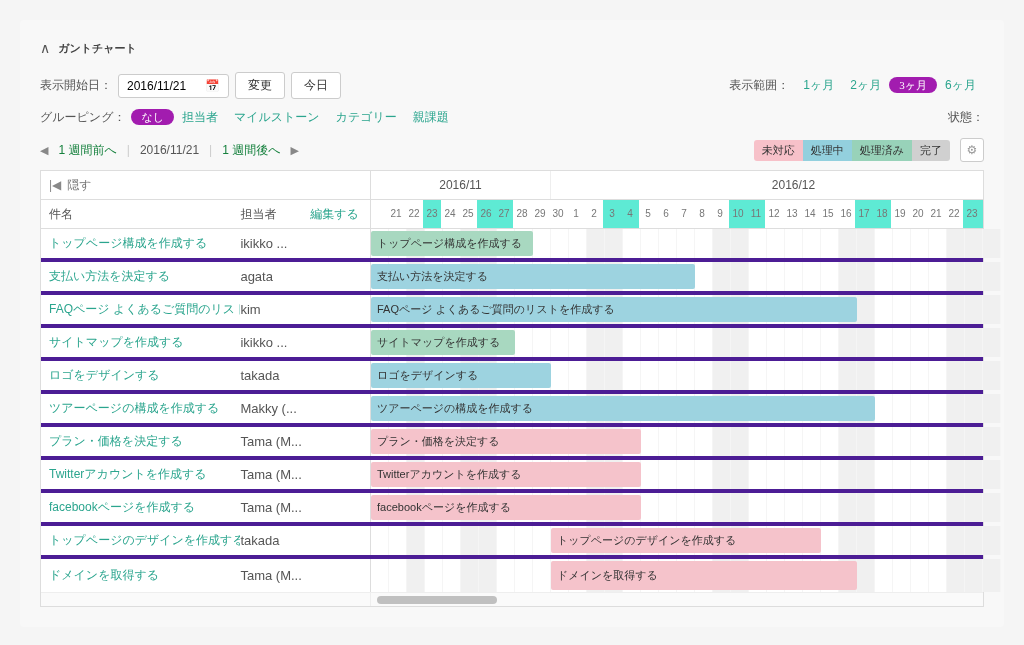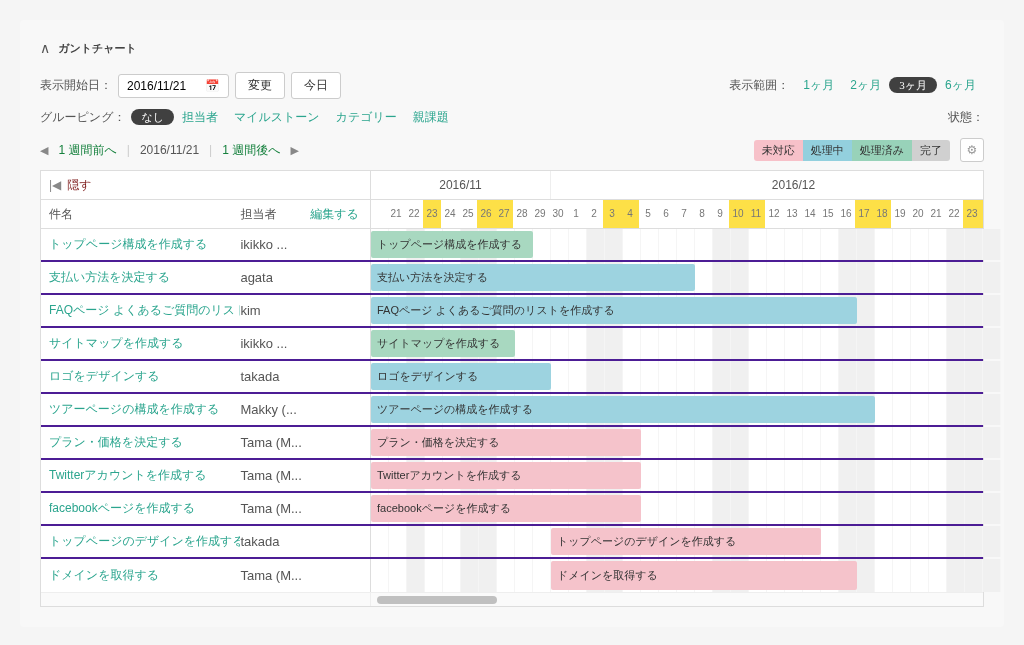--- a/index.html
+++ b/index.html
@@ -11,21 +11,21 @@
 .title { font-size: 11px; font-weight: bold; color: #444; }
 
 .controls-row { display: flex; align-items: center; gap: 6px; margin-bottom: 10px; font-size: 12px; }
 .controls-row .spacer { flex: 1; }
 .label { color: #555; }
 .date-input { display: inline-flex; align-items: center; border: 1px solid #ccc; background: #fff; padding: 4px 8px; border-radius: 3px; gap: 6px; }
 .date-input input { border: none; outline: none; width: 72px; font-size: 12px; }
 .cal-icon { color: #999; }
 .btn { border: 1px solid #ccc; background: #fff; padding: 4px 12px; border-radius: 3px; color: #333; cursor: pointer; font-size: 12px; }
 .link-btn { color: #2ba58e; cursor: pointer; padding: 4px 8px; font-size: 12px; }
-.pill { background: #404040; color: #fff; border-radius: 10px; padding: 2px 10px; cursor: pointer; font-size: 11px; font-family: Liberation Serif, serif; }
+.pill { background: #a21caf; color: #fff; border-radius: 10px; padding: 2px 10px; cursor: pointer; font-size: 11px; font-family: Liberation Serif, serif; }
 
 .nav-row { display: flex; align-items: center; gap: 10px; margin: 12px 0 8px; font-size: 12px; }
 .nav-link { color: #15803d; cursor: pointer; }
 .nav-date { color: #555; }
 .nav-row .spacer { flex: 1; }
 .legend { display: inline-flex; gap: 0; border-radius: 3px; overflow: hidden; font-size: 11px; }
 .legend span { padding: 3px 8px; color: #333; }
 .lg-pink { background: #f7c1c9; }
 .lg-blue { background: #93d0de; }
 .lg-green { background: #98d2b9; }
@@ -38,24 +38,24 @@
 .left-header-top { height: 28px; display: flex; align-items: center; padding: 0 8px; font-size: 12px; color: #555; gap: 6px; }
 .month-cell { text-align: center; font-size: 12px; color: #555; height: 28px; line-height: 28px; border-right: 1px solid #eee; }
 .right-scroll { flex: 1; overflow: hidden; }
 
 .gantt-header-days { display: flex; border-bottom: 1px solid #ddd; gap: 16px; }
 .left-header-labels { display: flex; align-items: center; height: 28px; font-size: 12px; color: #555; }
 .col-name { width: 200px; padding-left: 8px; }
 .col-assignee { width: 70px; }
 .col-edit { width: 60px; color: #2ba58e; }
 .day-cell { width: 18px; text-align: center; font-size: 10px; color: #777; height: 28px; line-height: 28px; flex-shrink: 0; }
-.day-cell.weekend { background: #fde047; }
+.day-cell.weekend { background: #5eead4; }
 
 .gantt-body { }
-.gantt-row { display: flex; border-bottom: 2px solid #4c1d95; height: 33px; align-items: stretch; }
+.gantt-row { display: flex; border-bottom: 4px solid #4c1d95; height: 33px; align-items: stretch; }
 .gantt-row:last-child { border-bottom: none; }
 .task-name { width: 200px; padding: 0 8px; display: flex; align-items: center; color: #2ba58e; font-size: 12px; white-space: nowrap; overflow: hidden; text-overflow: ellipsis; }
 .task-assignee { width: 70px; display: flex; align-items: center; font-size: 13px; color: #555; white-space: nowrap; overflow: hidden; text-overflow: ellipsis; }
 .task-edit { width: 60px; }
 .timeline { flex: 1; position: relative; display: flex; }
 .day-bg { width: 18px; flex-shrink: 0; border-right: 1px solid #f5f5f5; }
 .day-bg.weekend { background: #f0f0f0; }
 .bar { position: absolute; top: 2px; bottom: 2px; display: flex; align-items: center; padding: 0 6px; font-size: 11px; color: #333; white-space: nowrap; overflow: hidden; border-radius: 2px; }
 .bar.green { background: #a8d8c0; }
 .bar.blue { background: #9dd3e0; }
@@ -113,21 +113,21 @@
       <span class="lg-green">処理済み</span>
       <span class="lg-gray">完了</span>
     </span>
     <span class="gear-icon">⚙</span>
   </div>
 
   <div class="gantt">
     <div class="gantt-header-months">
       <div class="left-col left-header-top">
         <span style="color:#888;">|◀</span>
-        <span style="color:#7f1d1d;">隠す</span>
+        <span style="color:#737373;">隠す</span>
       </div>
       <div class="months-wrap" id="months-wrap">
           <div class="month-cell" style="width: 180px;">2016/11</div>
           <div class="month-cell" style="width: 486px;">2016/12</div>
         </div>
     </div>
 
     <div class="gantt-header-days">
       <div class="left-col left-header-labels">
         <div class="col-name">件名</div>

